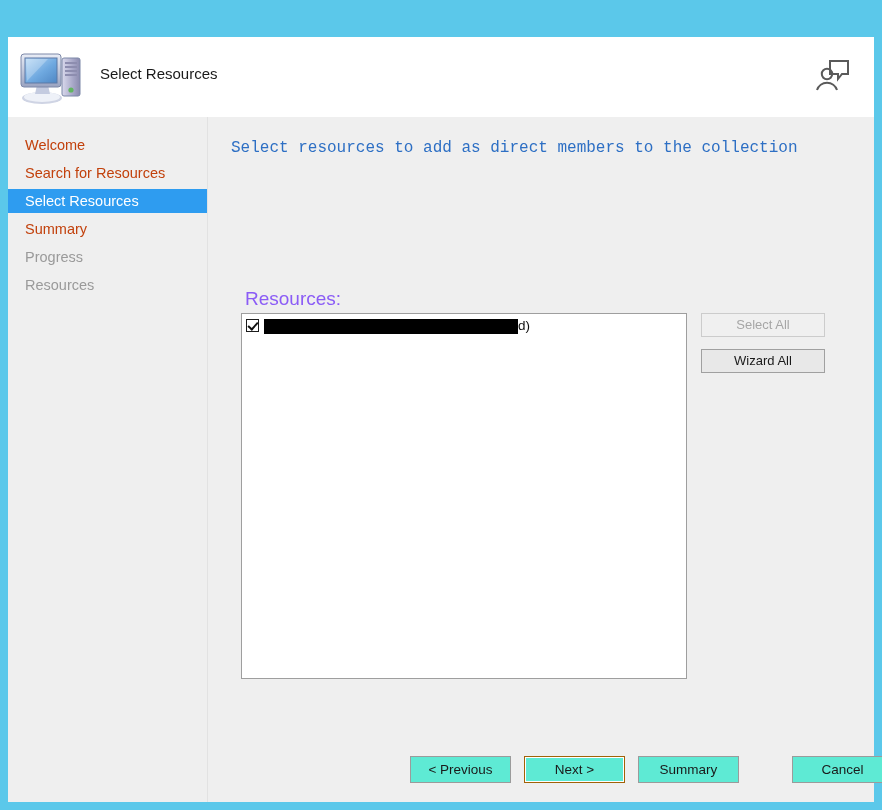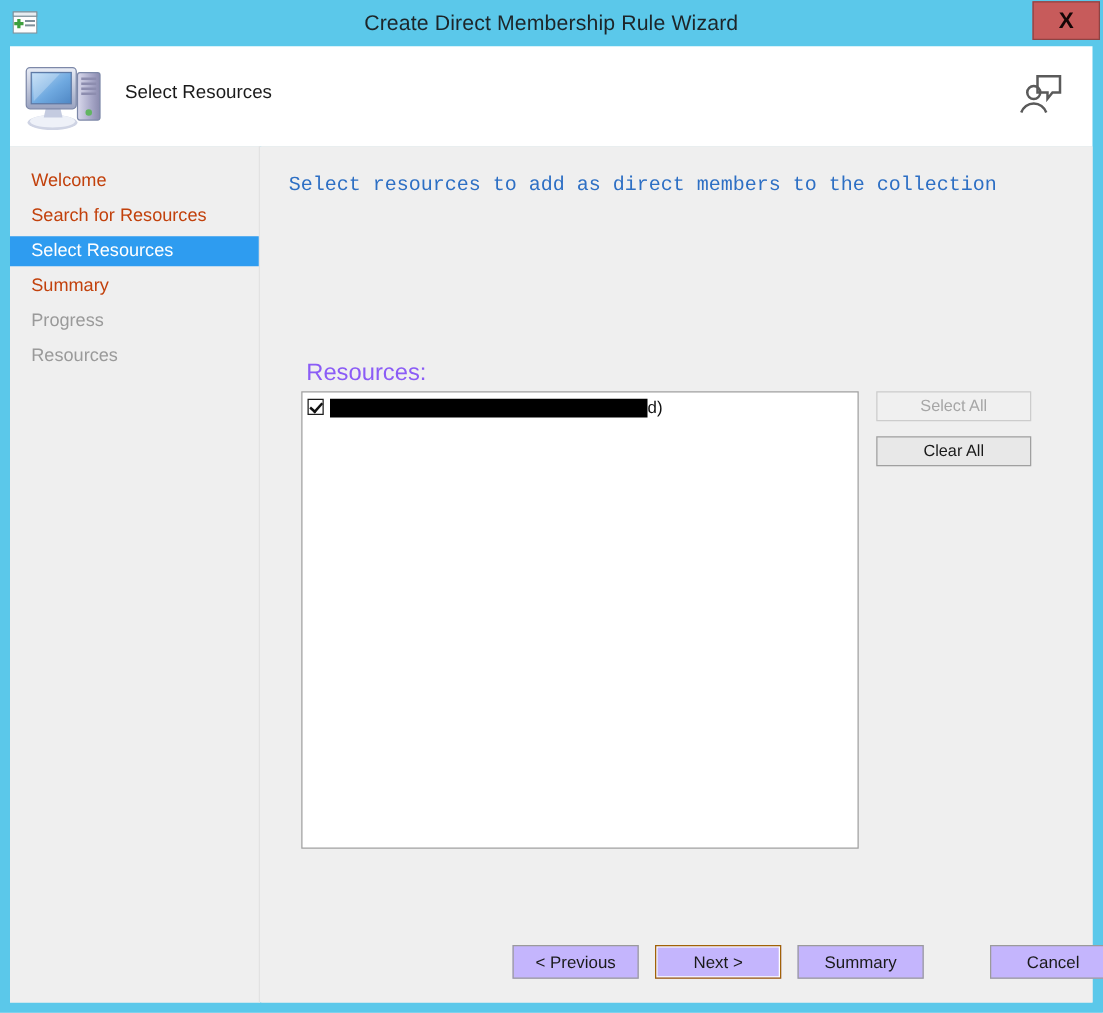--- a/index.html
+++ b/index.html
@@ -219,53 +219,39 @@
   
   #footer {
     position: absolute;
     left: 0; bottom: 0;
     width: 866px; height: 62px;
   }
   .footer-btn {
     position: absolute;
     top: 16px;
     height: 27px;
-    background: #c4b5fd;
+    background: #5eead4;
     border: 1px solid #9b9b9b;
     font-size: 13.5px;
     color: #1a1a1a;
     text-align: center;
     line-height: 25px;
     cursor: pointer;
     font-family: "Liberation Sans", sans-serif;
   }
   .footer-btn.focused {
     border: 1px solid #a16207;
     box-shadow: inset 0 0 0 1px #ffffff;
   }
 </style>
 </head>
 <body>
 
 <div id="window">
 
-  <div id="titlebar">
-    <div id="titlebar-icon">
-      <svg width="20" height="18" viewBox="0 0 20 18">
-        <rect x="0.5" y="0.5" width="19" height="17" fill="#fdfdfd" stroke="#7d8f99"></rect>
-        <rect x="0.5" y="0.5" width="19" height="3.5" fill="#e7edf1" stroke="#7d8f99"></rect>
-        <rect x="10" y="7" width="8" height="1.6" fill="#7d8f99"></rect>
-        <rect x="10" y="10.5" width="8" height="1.6" fill="#7d8f99"></rect>
-        <rect x="3.8" y="6.2" width="2.6" height="7.4" fill="#3d9e3d"></rect>
-        <rect x="1.4" y="8.6" width="7.4" height="2.6" fill="#3d9e3d"></rect>
-      </svg>
-    </div>
-    <div id="titlebar-title">Create Direct Membership Rule Wizard</div>
-    <div id="close-button">X</div>
-  </div>
 
   <div id="header">
     <div id="header-icon">
       <svg width="66" height="60" viewBox="0 0 66 60">
         <defs>
           <linearGradient id="scr" x1="0" y1="0" x2="1" y2="1">
             <stop offset="0%" stop-color="#b9d9f5"></stop>
             <stop offset="55%" stop-color="#6fa9e0"></stop>
             <stop offset="100%" stop-color="#4f87c4"></stop>
           </linearGradient>
@@ -324,21 +310,21 @@
         <div class="list-row">
           <span class="cb"></span>
           <span class="redacted-wrap">
             <span class="redacted-bar"></span>
             <span class="row-tail">d)</span>
           </span>
         </div>
       </div>
 
       <div class="side-btn disabled" style="top:196px;">Select All</div>
-      <div class="side-btn" style="top:232px;">Clear All</div>
+      <div class="side-btn" style="top:232px;">Wizard All</div>
     </div>
 
     <div id="footer">
       <div class="footer-btn" style="left:402px; width:101px;">&lt; Previous</div>
       <div class="footer-btn focused" style="left:516px; width:101px;">Next &gt;</div>
       <div class="footer-btn" style="left:630px; width:101px;">Summary</div>
       <div class="footer-btn" style="left:744px; width:101px;margin-left:40px;">Cancel</div>
     </div>
 
   </div>

